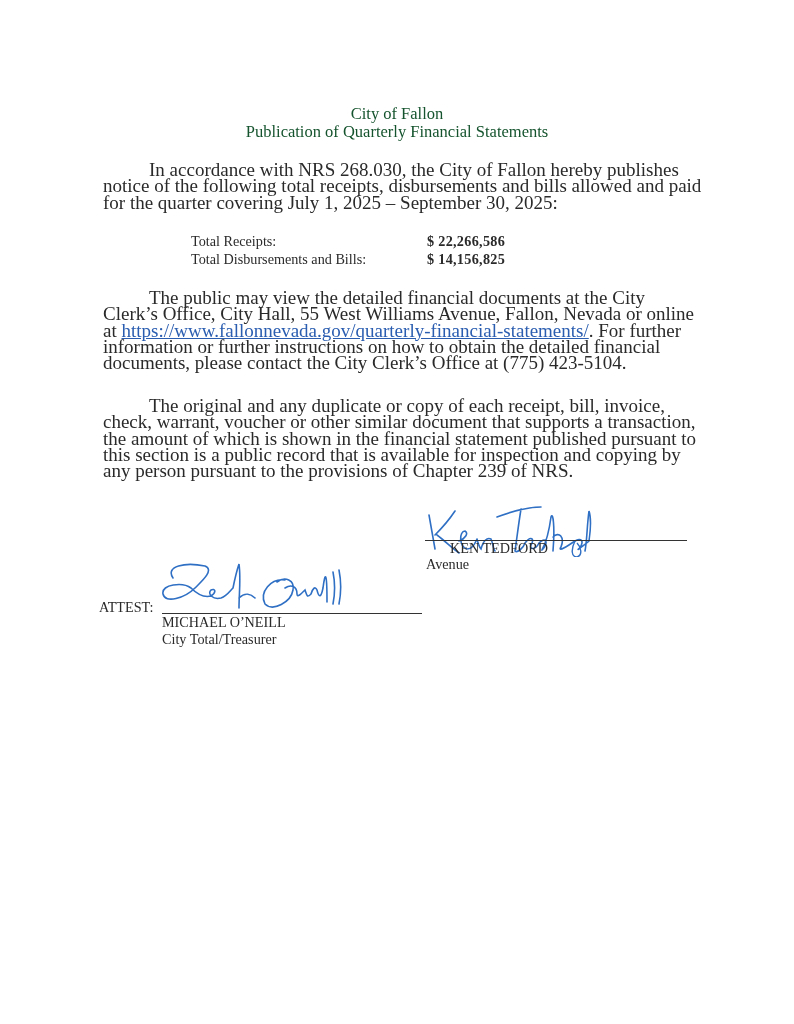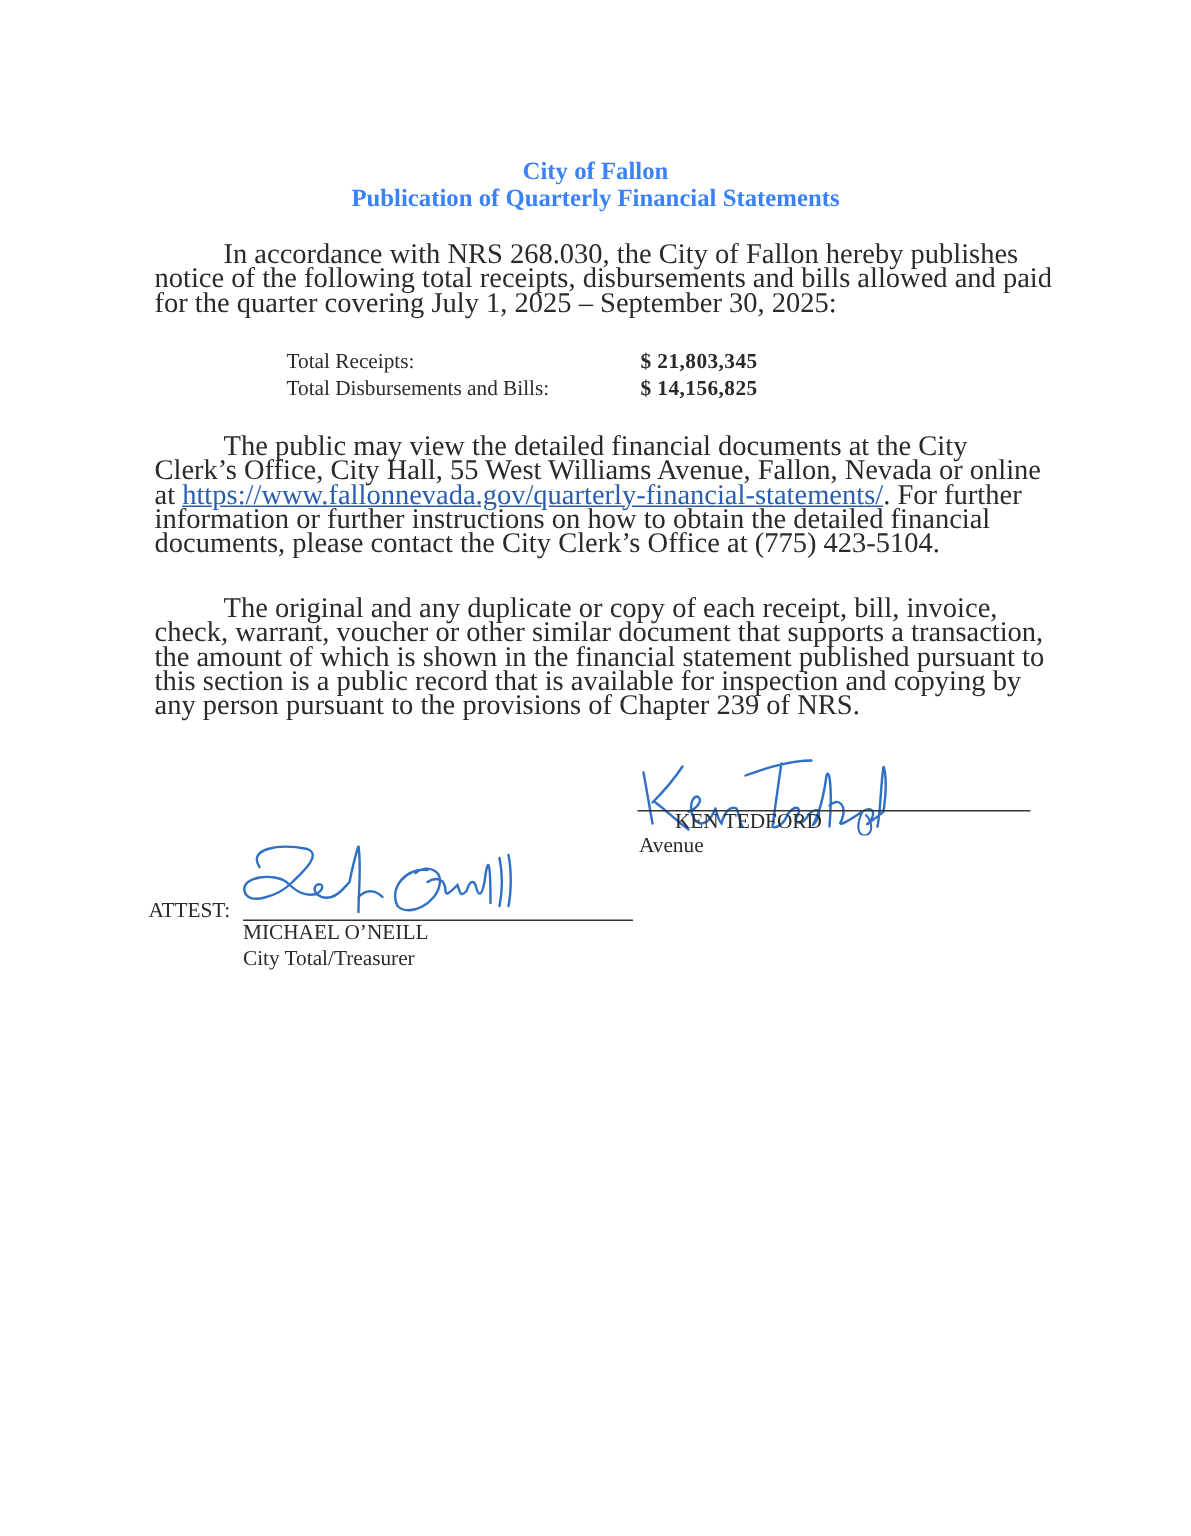--- a/index.html
+++ b/index.html
@@ -3,21 +3,21 @@
 <meta charset="utf-8">
 <style>
   html, body { margin: 0; padding: 0; }
   body {
     width: 794px; height: 1024px; background: #ffffff; position: relative; overflow: hidden;
     font-family: "Liberation Serif", "DejaVu Serif", serif; color: #222;
   }
   .page { position: absolute; left: 0; top: 0; width: 794px; height: 1024px; }
   .title {
     position: absolute; left: 0; width: 794px; text-align: center;
-    font-weight: bold; font-size: 16.5px; color: #3b82f6;
+    font-weight: normal; font-size: 16.5px; color: #14532d;
   }
   .t1 { top: 104px; }
   .t2 { top: 122px; }
   .para {
     position: absolute; left: 103px; width: 600px;
     font-size: 19px; line-height: 16.3px; color: #2a2a2a;
   }
   .indent { text-indent: 46px; }
   .p1 { top: 162px; }
   .p2 { top: 290px; }
@@ -45,21 +45,21 @@
 
 <div class="page">
   <div class="title t1">City of Fallon</div>
   <div class="title t2">Publication of Quarterly Financial Statements</div>
 
   <div class="para p1 indent">In accordance with NRS 268.030, the City of Fallon hereby publishes notice of the following total receipts, disbursements and bills allowed and paid for the quarter covering July 1, 2025 – September 30, 2025:</div>
 
   <div class="totals">
     <div class="trow">
       <span class="tlabel">Total Receipts:</span>
-      <span class="tval">$  21,803,345</span>
+      <span class="tval">$  22,266,586</span>
     </div>
     <div class="trow">
       <span class="tlabel">Total Disbursements and Bills:</span>
       <span class="tval">$  14,156,825</span>
     </div>
   </div>
 
   <div class="para p2 indent"><span>The public may view the detailed financial documents at the City Clerk’s Office, City Hall, 55 West Williams Avenue, Fallon, Nevada or online at </span><span class="link">https://www.fallonnevada.gov/quarterly-financial-statements/</span><span>.  For further information or further instructions on how to obtain the detailed financial documents, please contact the City Clerk’s Office at (775) 423-5104.</span></div>
 
   <div class="para p3 indent">The original and any duplicate or copy of each receipt, bill, invoice, check, warrant, voucher or other similar document that supports a transaction, the amount of which is shown in the financial statement published pursuant to this section is a public record that is available for inspection and copying by any person pursuant to the provisions of Chapter 239 of NRS.</div>

